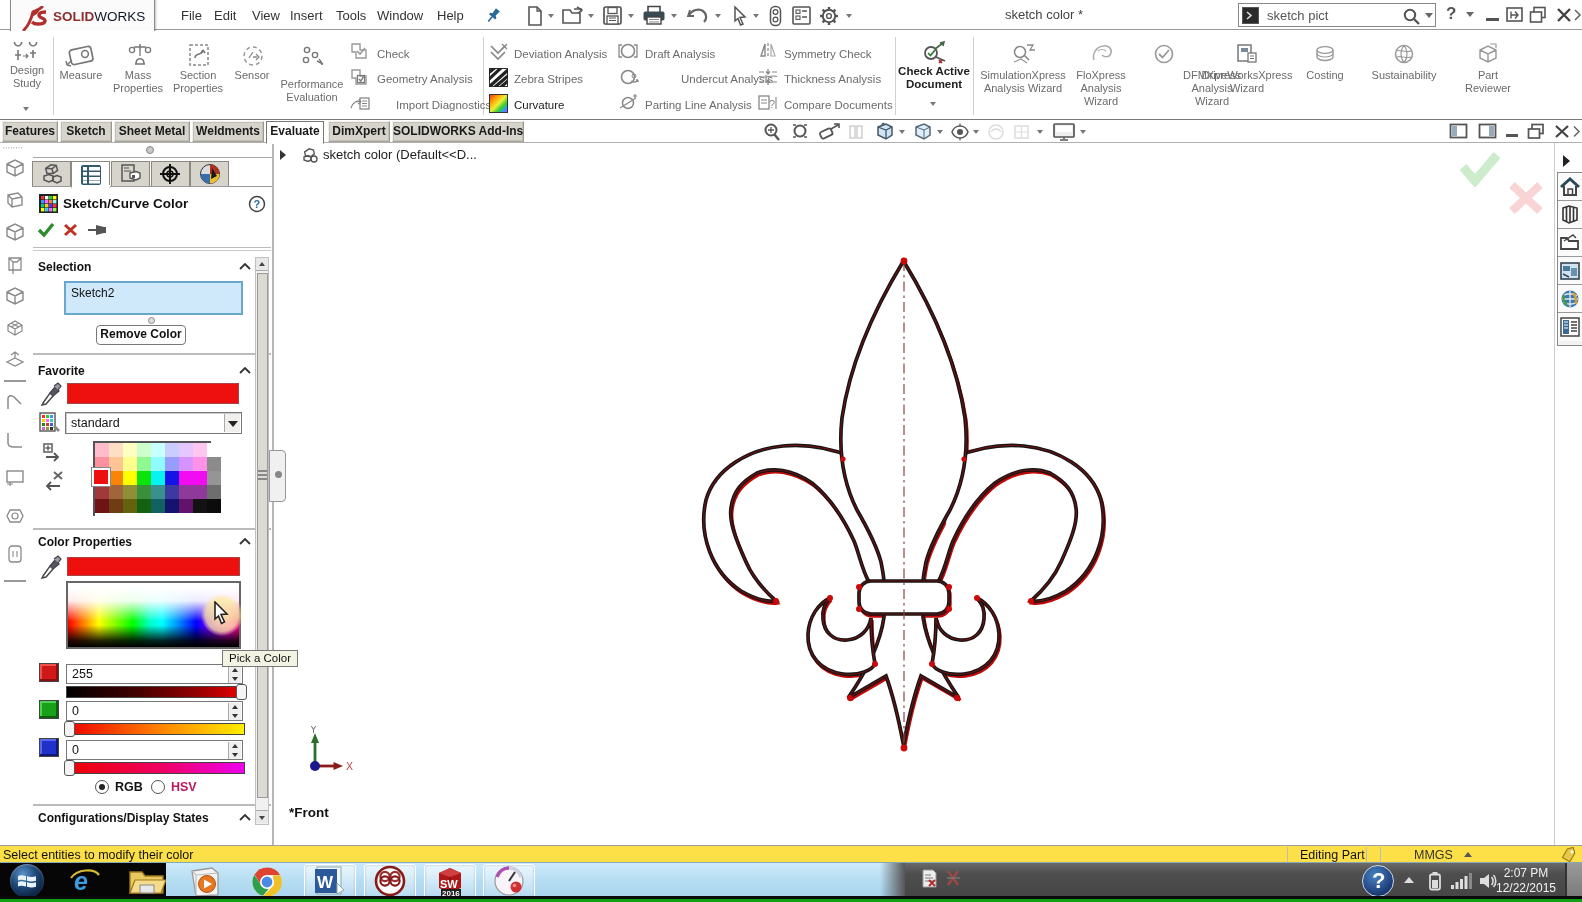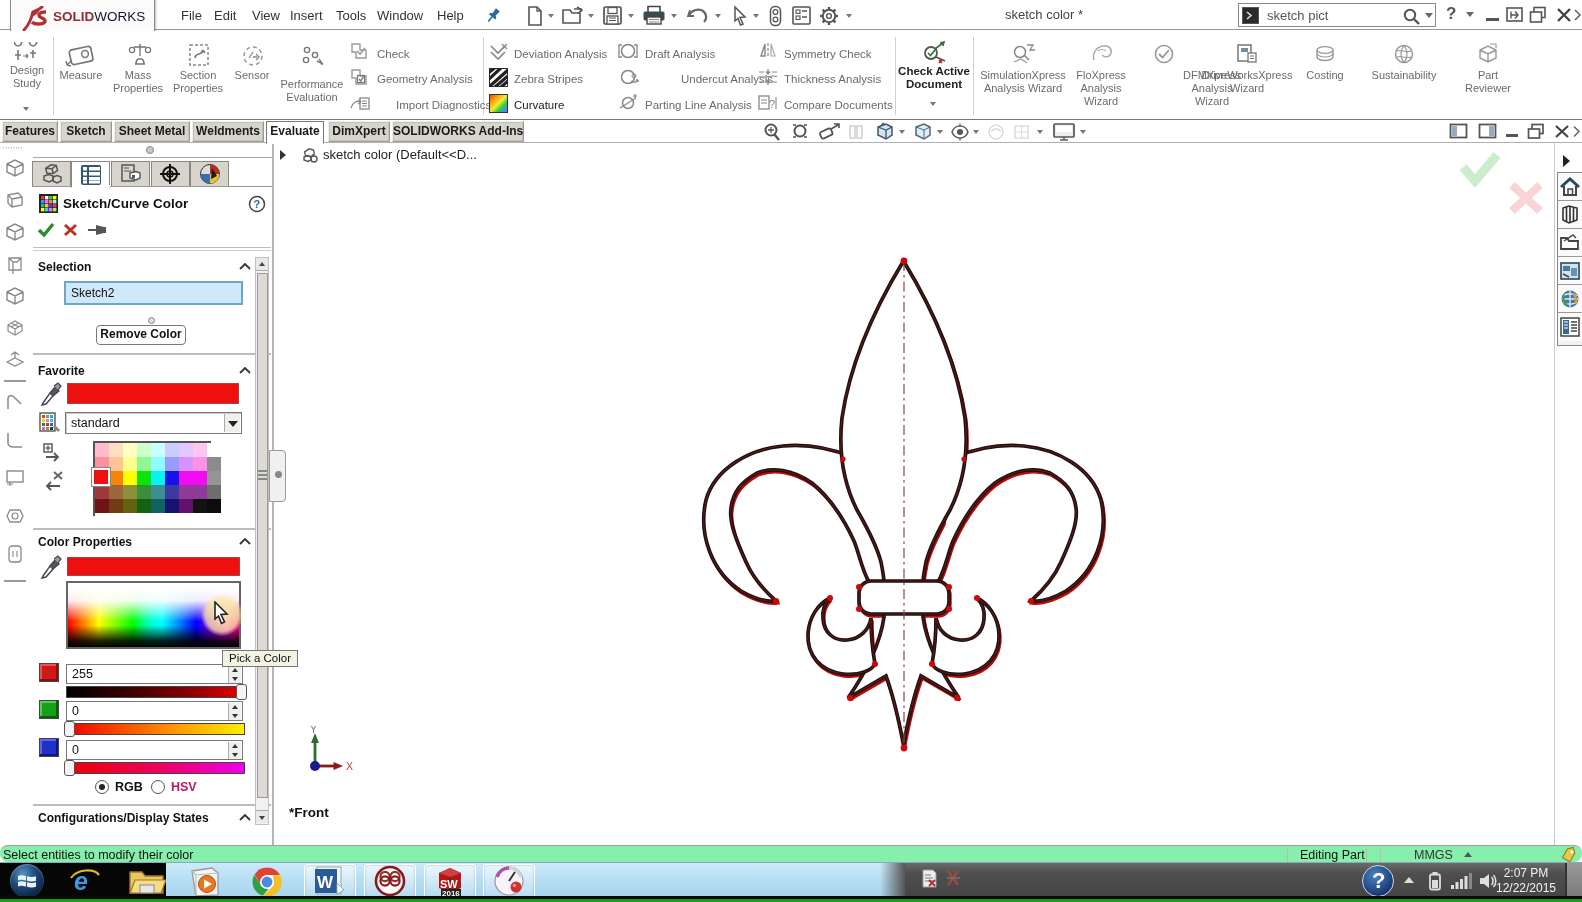--- a/index.html
+++ b/index.html
@@ -579,21 +579,21 @@
         <path d="M9 2 L17 4 L17 10 L9 12 Z" fill="#555"></path>
         <path d="M17 4 L19 4 L19 10 L17 10" fill="#555"></path>
       </svg>
     <div class="abs" style="left:0;top:104px;width:238px;height:1px;background:#bbb;"></div>
     <div class="abs" style="left:0;top:107px;width:238px;height:1px;background:#ccc;"></div>
 
     <div class="abs hdr" style="left:5px;top:117px;">Selection</div>
     <svg class="abs" style="left:206px;top:120px;" width="12" height="7" viewBox="0 0 12 7">
         <path d="M1 6 L6 1 L11 6" stroke="#333" stroke-width="1.8" fill="none"></path>
       </svg>
-    <div class="abs" style="left:31px;top:138px;width:179px;height:24px;background:#cfe9fb;border:2px solid #6aa7cc;">
+    <div class="abs" style="left:31px;top:138px;width:179px;height:34px;background:#cfe9fb;border:2px solid #6aa7cc;">
       <div style="font-size:12px;color:#111;padding:3px 0 0 5px;">Sketch2</div>
     </div>
     <div class="abs" style="left:115px;top:174px;width:7px;height:7px;border-radius:50%;background:#ddd;border:1px solid #888;"></div>
     <div class="abs" style="left:63px;top:182px;width:90px;height:20px;background:#fff;border:1.5px solid #777;border-radius:4px;font-size:12px;font-weight:bold;color:#111;text-align:center;line-height:17px;">Remove Color</div>
     <div class="abs" style="left:0;top:210px;width:238px;height:1.5px;background:#bbb;"></div>
 
     <div class="abs hdr" style="left:5px;top:221px;">Favorite</div>
     <svg class="abs" style="left:206px;top:224px;" width="12" height="7" viewBox="0 0 12 7">
         <path d="M1 6 L6 1 L11 6" stroke="#333" stroke-width="1.8" fill="none"></path>
       </svg>
@@ -868,21 +868,21 @@
             <rect x="2" y="2" width="18" height="18" fill="#fff" stroke="#444" stroke-width="1.5"></rect>
             <rect x="4" y="4" width="6" height="14" fill="#3a6a9a"></rect>
             <path d="M12 6 L18 6 M12 9 L18 9 M12 12 L18 12 M12 15 L18 15" stroke="#444" stroke-width="1.4"></path>
             <path d="M5 6 L9 6 M5 9 L9 9 M5 12 L9 12" stroke="#fff" stroke-width="1.2"></path>
           </svg>
         </div>
     </div>
   </div>
 
 
-  <div class="abs" id="statusbar" style="left:0;top:845px;width:1582px;height:17px;background:#86efac;border-top:1px solid #a0a0a0;border-radius:8px;">
+  <div class="abs" id="statusbar" style="left:0;top:845px;width:1582px;height:17px;background:#fde047;border-top:1px solid #a0a0a0;">
     <div class="abs" style="left:3px;top:2px;font-size:12.5px;color:#111;">Select entities to modify their color</div>
     <div class="abs" style="left:1287px;top:1px;width:1px;height:15px;background:#bbb;"></div>
     <div class="abs" style="left:1300px;top:2px;font-size:12.5px;color:#111;">Editing Part</div>
     <div class="abs" style="left:1366px;top:1px;width:1px;height:15px;background:#bbb;"></div>
     <div class="abs" style="left:1380px;top:1px;width:1px;height:15px;background:#bbb;"></div>
     <div class="abs" style="left:1414px;top:2px;font-size:12.5px;color:#333;">MMGS</div>
     <div class="abs" style="left:1464px;top:6px;width:0;height:0;border-left:4px solid transparent;border-right:4px solid transparent;border-bottom:5px solid #555;"></div>
     <svg class="abs" style="left:1560px;top:1px;" width="17" height="15" viewBox="0 0 17 15">
         <path d="M2 9 L9 2 L15 2 L15 8 L8 15 Z" fill="#e8c84a" stroke="#9a8020" stroke-width="1.2" transform="rotate(-15 8 8)"></path>
         <circle cx="12" cy="5" r="1.4" fill="#fff"></circle>

